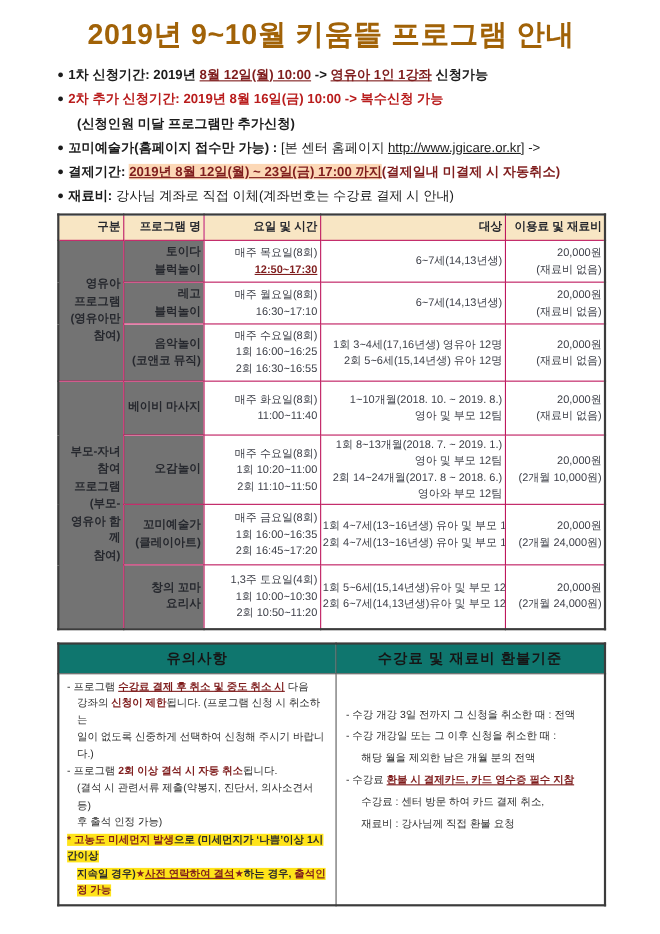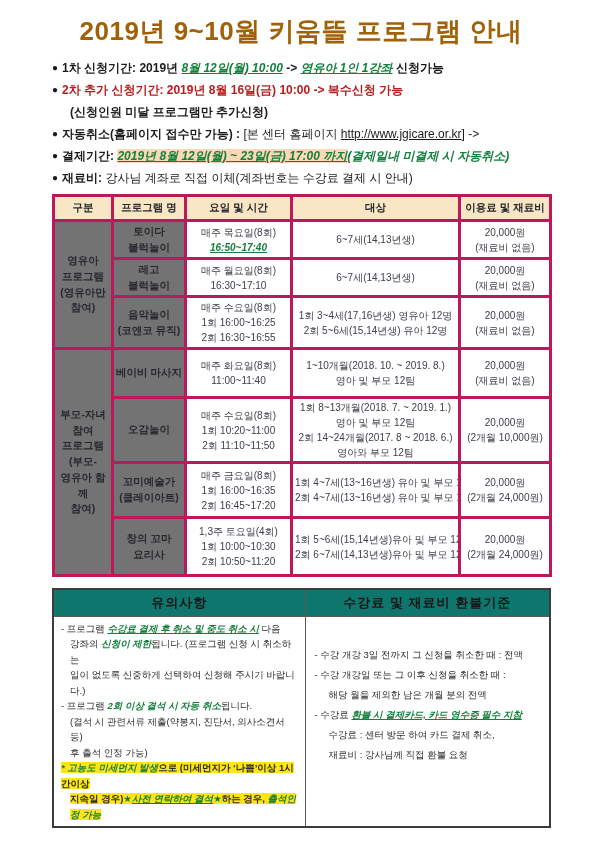--- a/index.html
+++ b/index.html
@@ -11,35 +11,35 @@
   .page{padding:10px 50px 0 52px;}
   .title{
     font-size:26px;font-weight:bold;text-align:center;
     margin:4px 0 10px 0;color:#a16207;letter-spacing:.5px;white-space:nowrap;
   }
   
   .bullets{font-size:12px;font-weight:bold;color:#1b1b1b;}
   .bline{margin:4px 0;line-height:1.5;padding-left:18px;text-indent:-18px;white-space:nowrap;}
   .bsub{margin:2px 0 4px 0;padding-left:18px;line-height:1.5;white-space:nowrap;}
   .marker{font-size:10px;margin-right:4px;vertical-align:1px;}
-  .red{color:#15803d;font-style:italic;}
+  .red{color:#7f1d1d;}
   .blue{color:#b91c1c;}
   .u{text-decoration:underline;}
   .b{font-weight:bold;}
   .reg{font-weight:normal;}
   .hl-p{background:#fcd8b6;}
   .hl-y{background:#ffe41a;}
   
   table{border-collapse:collapse;table-layout:fixed;}
   .ptable{
     width:497px;margin-top:7px;border:2px solid #3c3c3c;
     font-size:10px;color:#3e4049;
   }
   .ptable th,.ptable td{
-    border:3px solid #be185d;text-align:center;vertical-align:middle;
+    border:1px solid #be185d;text-align:right;vertical-align:middle;
     padding:1px 2px;line-height:1.5;overflow:hidden;
   }
   .ptable th{
     background:#f8e6c4;font-size:10.5px;font-weight:bold;color:#26282e;height:20px;
   }
   .gcell,.ncell{background:#737373;font-weight:bold;color:#26282e;font-size:10.5px;}
   .gcell div{line-height:1.5;}
   
   .ntable{
     width:497px;margin-top:11px;border:2px solid #3c3c3c;
@@ -66,21 +66,21 @@
   <div class="bullets">
     <div class="bline"><span class="marker">●</span><span>1차 신청기간: 2019년</span>
       <span class="red u">8월 12일(월) 10:00</span>
       <span>-&gt;</span>
       <span class="red u">영유아 1인 1강좌</span>
       <span>신청가능</span></div>
 
     <div class="bline"><span class="marker">●</span><span class="blue">2차 추가 신청기간: 2019년 8월 16일(금) 10:00 -&gt; 복수신청 가능</span></div>
     <div class="bsub">(신청인원 미달 프로그램만 추가신청)</div>
 
-    <div class="bline"><span class="marker">●</span><span>자동취소(홈페이지 접수만 가능) :</span>
+    <div class="bline"><span class="marker">●</span><span>꼬미예술가(홈페이지 접수만 가능) :</span>
       <span class="reg">[본 센터 홈페이지</span>
       <span class="reg u">http://www.jgicare.or.kr</span><span class="reg">] -&gt;</span></div>
 
     <div class="bline"><span class="marker">●</span><span>결제기간:</span>
       <span class="red u hl-p">2019년 8월 12일(월) ~ 23일(금) 17:00 까지</span><span class="red">(결제일내 미결제 시 자동취소)</span></div>
 
 
     <div class="bline"><span class="marker">●</span><span>재료비:</span>
       <span class="reg">강사님 계좌로 직접 이체(계좌번호는 수강료 결제 시 안내)</span></div>
   </div>
@@ -107,21 +107,21 @@
         <div>프로그램</div>
         <div>(영유아만</div>
         <div>참여)</div>
       </td>
       <td class="ncell">
         <div>토이다</div>
         <div>블럭놀이</div>
       </td>
       <td>
         <div>매주 목요일(8회)</div>
-        <div class="red b u">16:50~17:40</div>
+        <div class="red b u">12:50~17:30</div>
       </td>
       <td>
         <div>6~7세(14,13년생)</div>
       </td>
       <td>
         <div>20,000원</div>
         <div>(재료비 없음)</div>
       </td>
     </tr>
     <tr style="height:38px">

